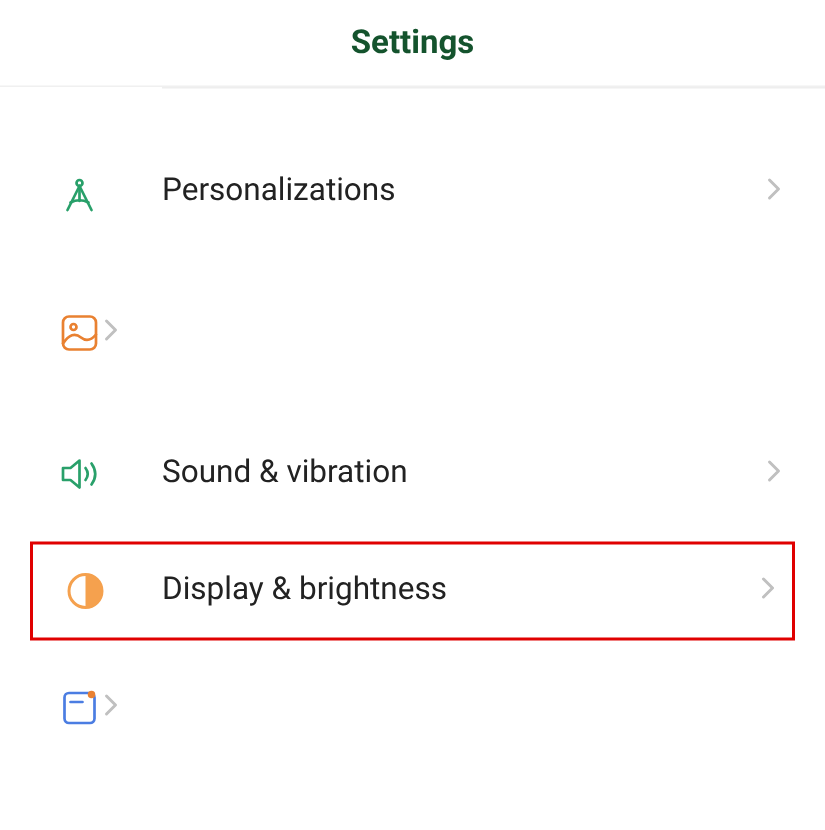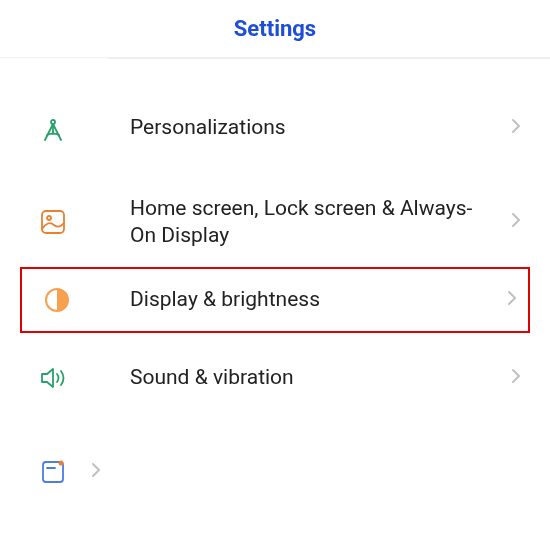--- a/index.html
+++ b/index.html
@@ -13,37 +13,36 @@
     .header {
       display: flex;
       justify-content: center;
       align-items: center;
       height: 58px;
       border-bottom: 1px solid #f0f0f0;
     }
     .header-title {
       font-size: 22px;
       font-weight: 700;
-      color: #1d4ed8;
+      color: #14532d;
     }
     .divider-top {
       margin-left: 108px;
       border-top: 1px solid #eee;
     }
     .list {
       padding-top: 22px;
     }
     .item {
       display: flex;
       align-items: center;
       height: 94px;
       padding: 0 28px 0 38px;
       position: relative;
       cursor: pointer;
-      gap: 22px;
     }
     .item.highlighted {
       border: 2px solid #e00000;
       margin: -2px 20px;
       padding: 0 10px 0 20px;
       height: 66px;
     }
     .icon-wrap {
       width: 30px;
       height: 30px;
@@ -94,52 +93,51 @@
   </div>
 
   <div class="item">
     <span class="icon-wrap">
       <svg width="26" height="26" viewBox="0 0 26 26" fill="none" stroke="#e98131" stroke-width="1.8" stroke-linecap="round" stroke-linejoin="round">
         <rect x="2" y="2" width="22" height="22" rx="4"></rect>
         <circle cx="9" cy="9" r="2"></circle>
         <path d="M2 20 Q8 11 14 16 Q19 20 24 14"></path>
       </svg>
     </span>
-    <div class="label">Home screen, Lock screen &amp; Always-On Display</div>
-    <span class="chevron">
-      <svg width="12" height="20" viewBox="0 0 12 20" fill="none" stroke="#c0c0c0" stroke-width="2" stroke-linecap="round" stroke-linejoin="round">
-        <path d="M3 4 L9 10 L3 16"></path>
-      </svg>
-    </span>
-  </div>
-
-  <div class="item highlighted">
-    <span class="icon-wrap">
-      <svg width="26" height="26" viewBox="0 0 26 26">
-        <circle cx="13" cy="13" r="11" fill="none" stroke="#f5a14e" stroke-width="2"></circle>
-        <path d="M13 2 A11 11 0 0 1 13 24 Z" fill="#f5a14e"></path>
-      </svg>
-    </span>
-    <div class="label">Display &amp; brightness</div>
     <span class="chevron">
       <svg width="12" height="20" viewBox="0 0 12 20" fill="none" stroke="#c0c0c0" stroke-width="2" stroke-linecap="round" stroke-linejoin="round">
         <path d="M3 4 L9 10 L3 16"></path>
       </svg>
     </span>
   </div>
 
   <div class="item">
     <span class="icon-wrap">
       <svg width="28" height="24" viewBox="0 0 28 24" fill="none" stroke="#29a06a" stroke-width="1.8" stroke-linecap="round" stroke-linejoin="round">
         <path d="M3 8 L3 16 L8 16 L14 21 L14 3 L8 8 Z"></path>
         <path d="M18 8 Q21 12 18 16"></path>
         <path d="M22 5 Q27 12 22 19"></path>
       </svg>
     </span>
     <div class="label">Sound &amp; vibration</div>
+    <span class="chevron">
+      <svg width="12" height="20" viewBox="0 0 12 20" fill="none" stroke="#c0c0c0" stroke-width="2" stroke-linecap="round" stroke-linejoin="round">
+        <path d="M3 4 L9 10 L3 16"></path>
+      </svg>
+    </span>
+  </div>
+
+  <div class="item highlighted">
+    <span class="icon-wrap">
+      <svg width="26" height="26" viewBox="0 0 26 26">
+        <circle cx="13" cy="13" r="11" fill="none" stroke="#f5a14e" stroke-width="2"></circle>
+        <path d="M13 2 A11 11 0 0 1 13 24 Z" fill="#f5a14e"></path>
+      </svg>
+    </span>
+    <div class="label">Display &amp; brightness</div>
     <span class="chevron">
       <svg width="12" height="20" viewBox="0 0 12 20" fill="none" stroke="#c0c0c0" stroke-width="2" stroke-linecap="round" stroke-linejoin="round">
         <path d="M3 4 L9 10 L3 16"></path>
       </svg>
     </span>
   </div>
 
   <div class="item">
     <span class="icon-wrap">
       <svg width="26" height="26" viewBox="0 0 26 26" fill="none" stroke="#4b7de2" stroke-width="1.8" stroke-linecap="round" stroke-linejoin="round">

